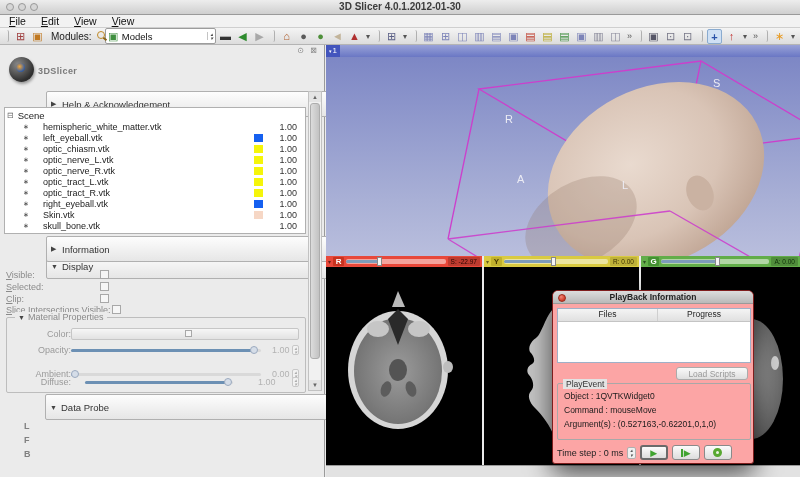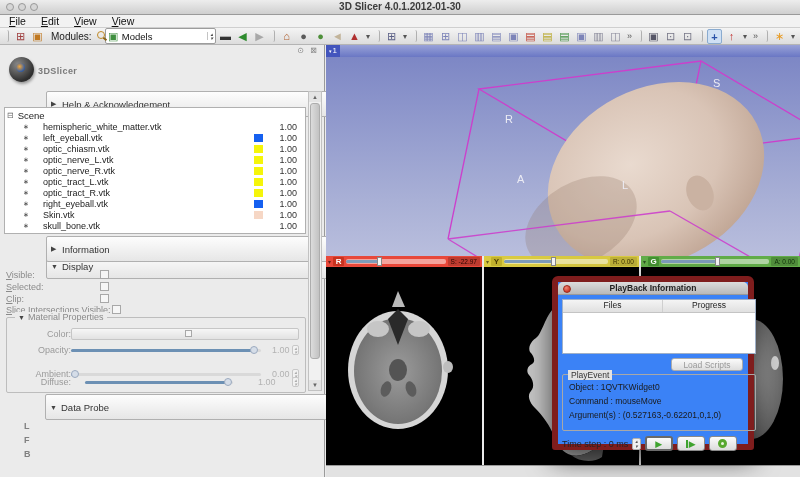--- a/index.html
+++ b/index.html
@@ -118,21 +118,21 @@
   #slicebar-green .sb-value{color:#10300a;}
 
   
   .sliceview{position:absolute;top:267px;height:198px;background:#000;overflow:hidden;}
   #sliceview-red{left:326px;width:156px;}
   #sliceview-yellow{left:484px;width:155px;}
   #sliceview-green{left:641px;width:159px;}
   #statusstrip{left:326px;top:465px;width:474px;height:12px;background:#e2e2e2;border-top:1px solid #9a9a9a;box-sizing:border-box;}
 
   
-  #dialog{left:552px;top:276px;width:202px;height:174px;background:#3b82f6;border:6px solid #7f1d1d;
+  #dialog{left:552px;top:290px;width:202px;height:174px;background:#fca5a5;border:1px solid #7f1d1d;
           border-radius:6px 6px 3px 3px;box-shadow:0 10px 26px rgba(0,0,0,.65);box-sizing:border-box;z-index:10;}
   #dialog-titlebar{position:absolute;left:0;top:0;width:100%;height:13px;border-radius:5px 5px 0 0;
           background:linear-gradient(#dcdcdc,#b9b9b9);border-bottom:1px solid #9a9a9a;box-sizing:border-box;}
   #dialog-close{position:absolute;left:5px;top:3px;width:8px;height:8px;border-radius:50%;
           background:radial-gradient(circle at 35% 30%,#f08878,#cf3a28 70%);border:1px solid #9c2a1c;box-sizing:border-box;}
   #dialog-title{position:absolute;left:0;right:0;top:1px;text-align:center;font-size:8.5px;font-weight:bold;color:#222;}
   #ptable{position:absolute;left:4px;top:17px;width:194px;height:55px;background:#fff;border:1px solid #9fb0c8;box-sizing:border-box;}
   #ptable-head{display:flex;height:12px;background:linear-gradient(#f4f4f4,#e0e0e0);border-bottom:1px solid #c4c4c4;
           font-size:8.5px;color:#222;}
   #ptable-head .hfile{flex:1;text-align:center;border-right:1px solid #cfcfcf;}

